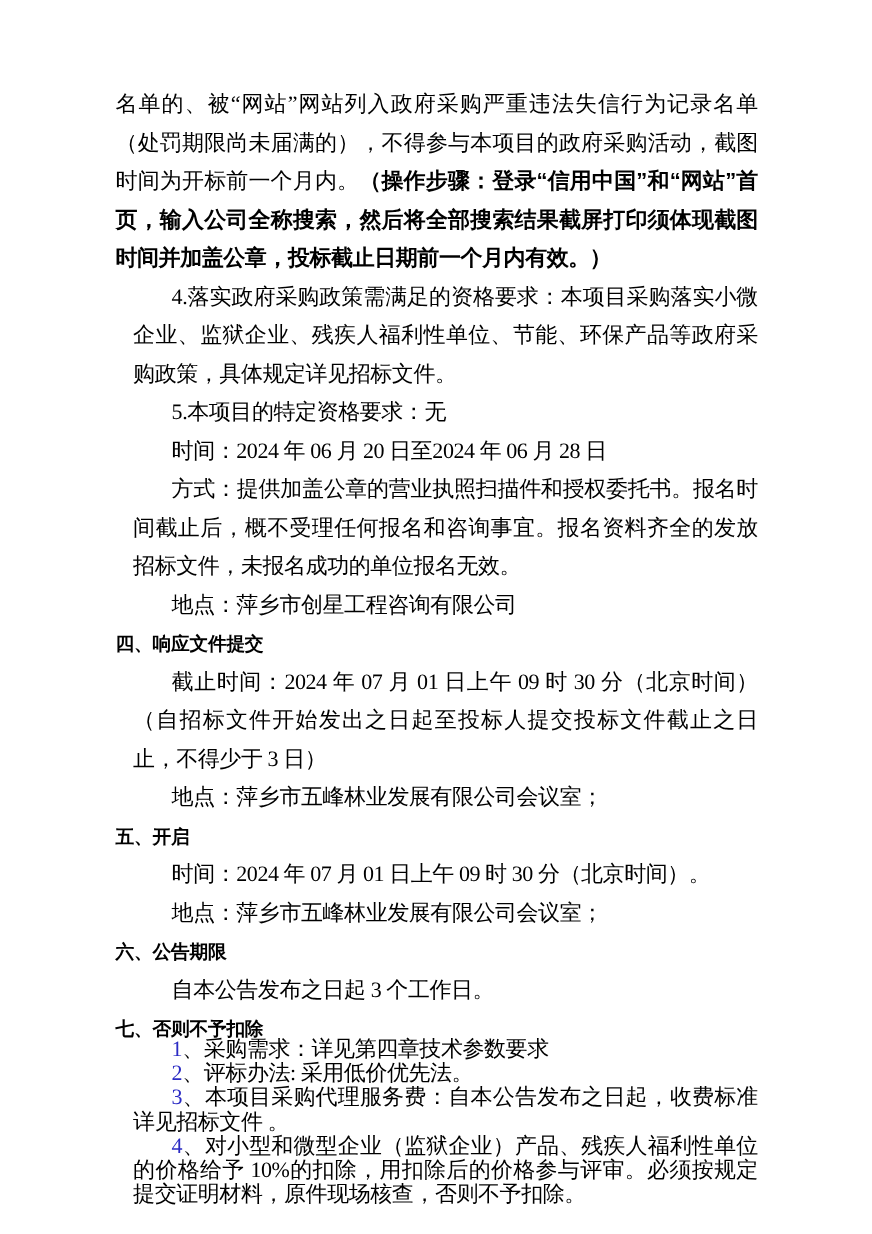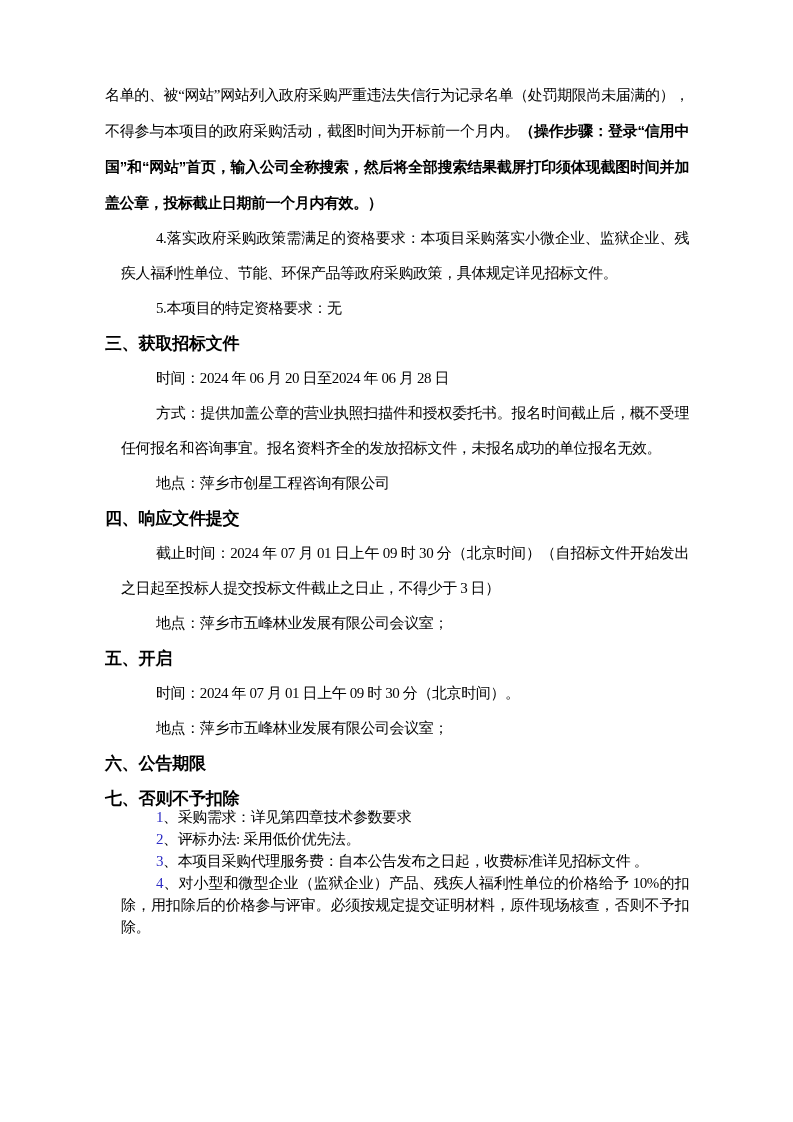--- a/index.html
+++ b/index.html
@@ -9,21 +9,21 @@
     height: 1122px;
     background: #ffffff;
     box-sizing: border-box;
     padding: 78px 104px 0 105px;
     overflow: hidden;
     color: #000000;
     font-family: "Liberation Serif", "DejaVu Serif", serif;
   }
   .para {
     margin: 0;
-    font-size: 15px;
+    font-size: 20px;
     line-height: 35px;
     text-align: justify;
     letter-spacing: -0.4px;
     word-break: break-all;
   }
   .indent { text-indent: 35px; margin-left: 16px; }
   .boldrun {
     font-family: "Liberation Sans", "DejaVu Sans", sans-serif;
     font-weight: bold;
   }
@@ -51,21 +51,20 @@
 <body>
 
 <div class="page">
 
   <p class="para"><span>名单的、被“网站”网站列入政府采购严重违法失信行为记录名单（处罚期限尚未届满的），不得参与本项目的政府采购活动，截图时间为开标前一个月内。</span><span class="boldrun">（操作步骤：登录“信用中国”和“网站”首页，输入公司全称搜索，然后将全部搜索结果截屏打印须体现截图时间并加盖公章，投标截止日期前一个月内有效。）</span></p>
 
   <p class="para indent">4.落实政府采购政策需满足的资格要求：本项目采购落实小微企业、监狱企业、残疾人福利性单位、节能、环保产品等政府采购政策，具体规定详见招标文件。</p>
 
   <p class="para indent">5.本项目的特定资格要求：无</p>
 
-  <h2 class="heading">三、获取招标文件</h2>
 
   <p class="para indent"><span>时间：</span><span class="u">2024 年 06 月 20 日</span><span>至</span><span class="u">2024 年 06 月 28 日</span></p>
 
   <p class="para indent">方式：提供加盖公章的营业执照扫描件和授权委托书。报名时间截止后，概不受理任何报名和咨询事宜。报名资料齐全的发放招标文件，未报名成功的单位报名无效。</p>
 
   <p class="para indent">地点：萍乡市创星工程咨询有限公司</p>
 
 
   <h2 class="heading">四、响应文件提交</h2>
 
@@ -74,20 +73,21 @@
   <p class="para indent">地点：萍乡市五峰林业发展有限公司会议室；</p>
 
   <h2 class="heading">五、开启</h2>
 
   <p class="para indent"><span>时间：</span><span class="u">2024 年 07 月 01 日上午 09 时 30 分</span><span>（北京时间）。</span></p>
 
   <p class="para indent">地点：萍乡市五峰林业发展有限公司会议室；</p>
 
   <h2 class="heading">六、公告期限</h2>
 
+  <p class="para indent">自本公告发布之日起 3 个工作日。</p>
 
   <h2 class="heading">七、否则不予扣除</h2>
 
   <div class="supplement-list">
     <p class="para indent"><span class="num-blue">1</span><span>、采购需求：详见第四章技术参数要求</span></p>
     <p class="para indent"><span class="num-blue">2</span><span>、评标办法: 采用低价优先法。</span></p>
     <p class="para indent"><span class="num-blue">3</span><span>、本项目采购代理服务费：自本公告发布之日起，收费标准详见招标文件 。</span></p>
     <p class="para indent"><span class="num-blue">4</span><span>、对小型和微型企业（监狱企业）产品、残疾人福利性单位的价格给予 10%的扣除，用扣除后的价格参与评审。必须按规定提交证明材料，原件现场核查，否则不予扣除。</span></p>
   </div>
 

